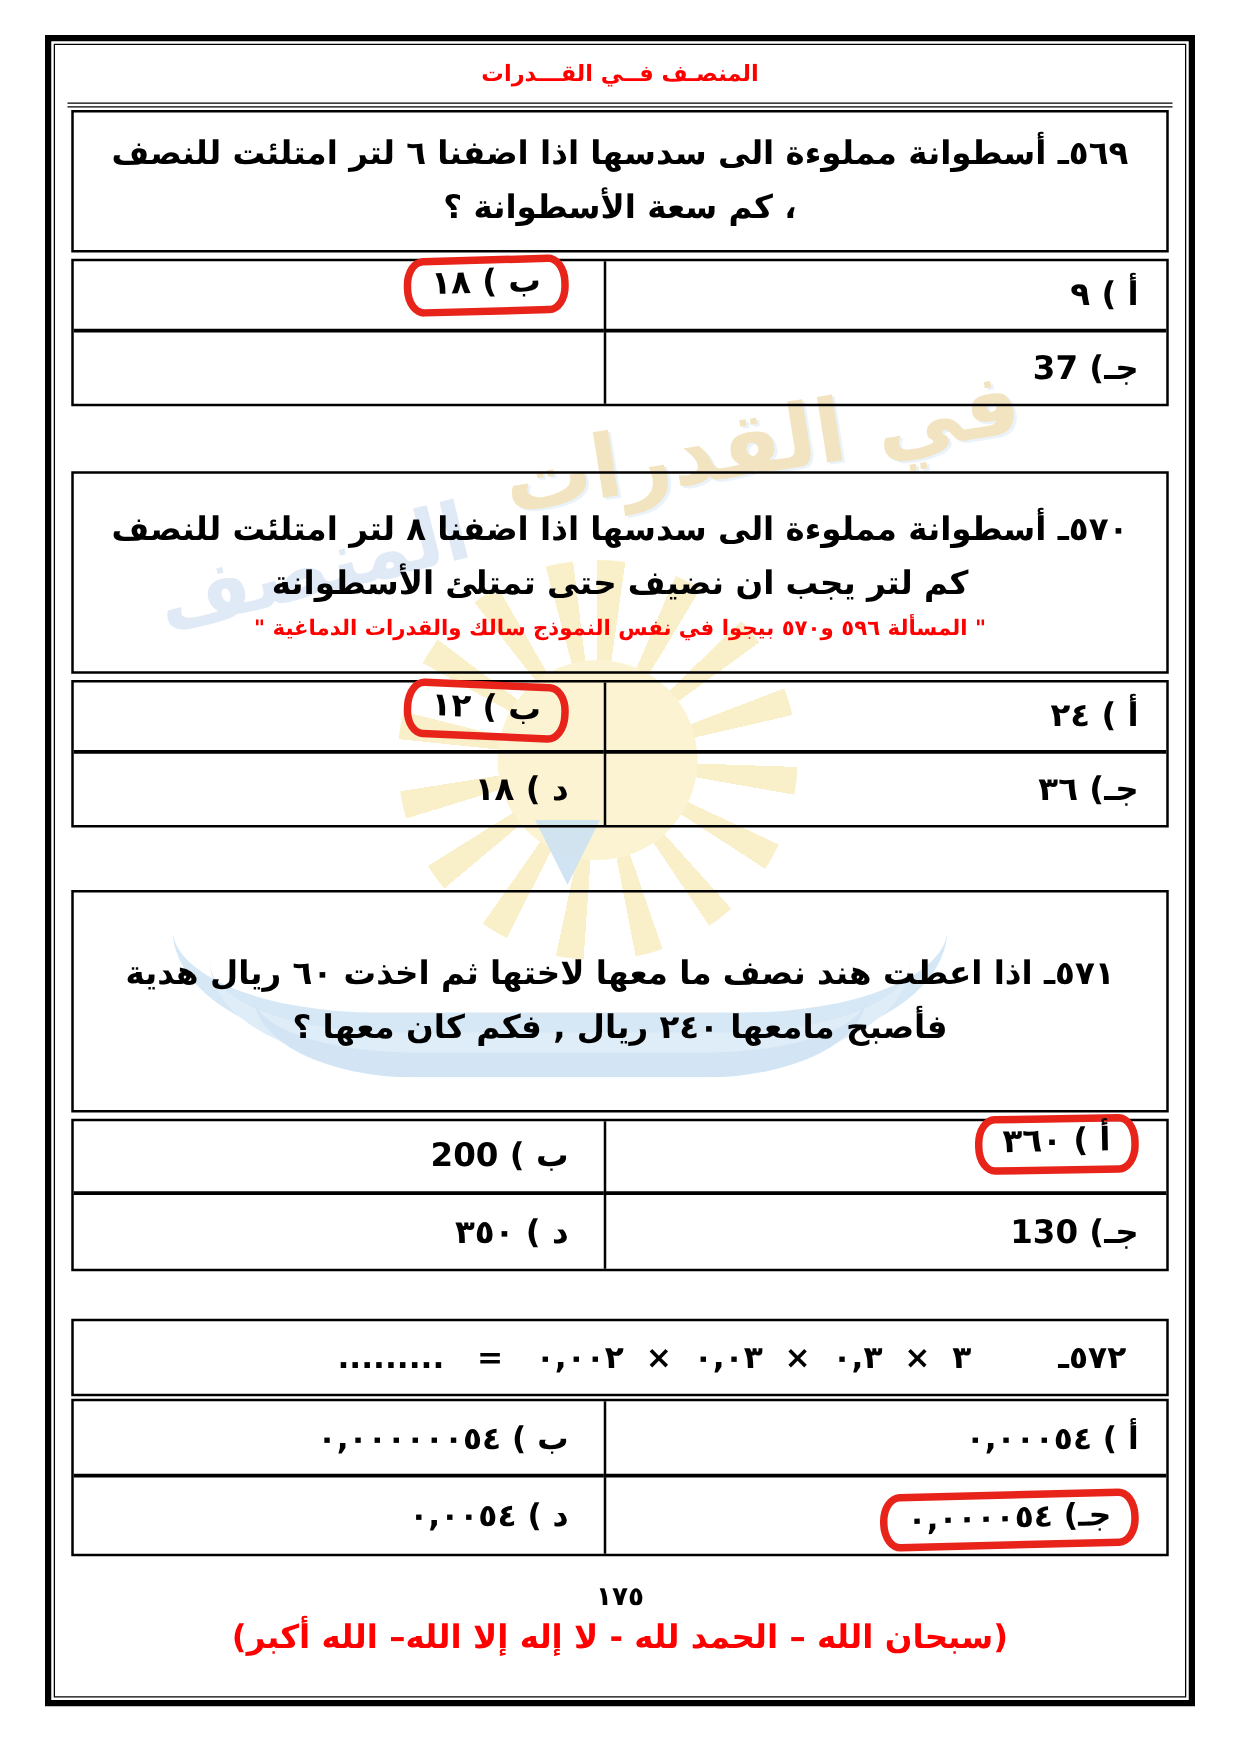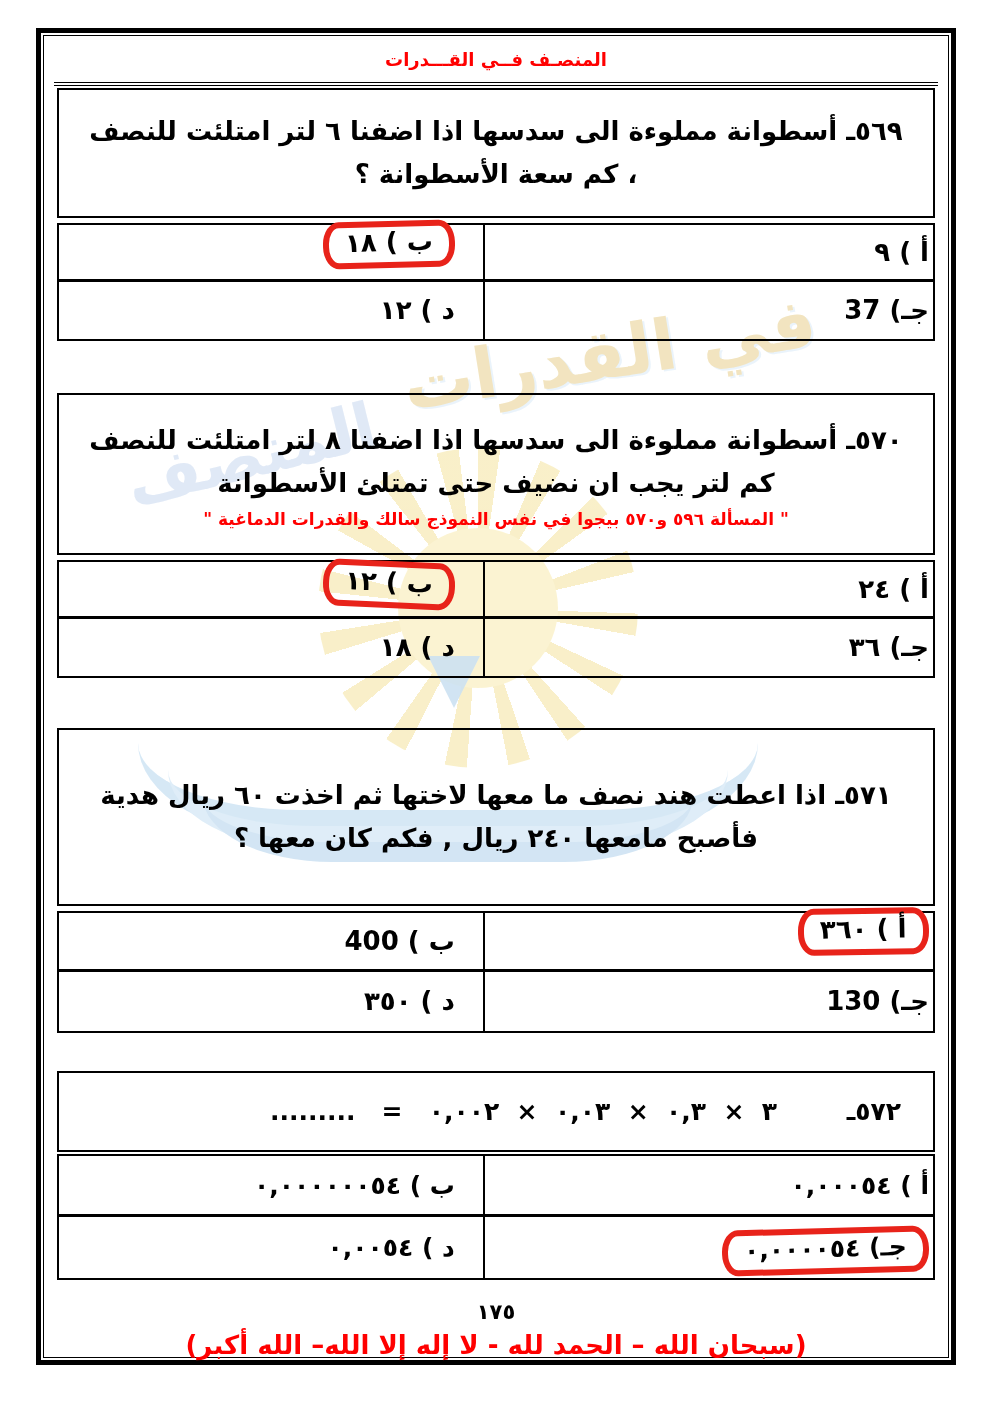--- a/index.html
+++ b/index.html
@@ -34,27 +34,27 @@
               border-radius:50%/95%; border-bottom:24px solid #dcecf8; }
   .wm-wave3 { position:absolute; top:84px; right:95px; width:490px; height:130px;
               border-radius:50%/95%; border-bottom:20px solid #cfe3f3; }
   .wm-spine { position:absolute; top:8px; right:308px; width:0; height:0;
               border-right:26px solid transparent; border-left:26px solid transparent;
               border-top:52px solid #cde2f2; }
 
   
   .qwrap { position:relative; z-index:1; }
   .qbox { border:2px solid #000; display:flex; flex-direction:column; justify-content:center;
-          padding:20px 26px; }
+          padding:4px 26px; }
   .qtext { font-size:26px; font-weight:bold; color:#000; text-align:center; line-height:1.65; }
   .qnote { color:#ff0000; font-size:17px; font-weight:bold; text-align:center; margin-top:4px; }
 
   .opts { border:2px solid #000; display:grid; grid-template-columns:51.5% 48.5%; background:transparent; }
   .cell { height:57px; display:flex; align-items:center; font-size:26px; font-weight:bold;
-          padding-right:4px; overflow:visible; }
+          padding-right:22px; overflow:visible; }
   .colA { border-left:2px solid #000; }       
   .r1   { border-bottom:3px solid #000; }
   .cell.inner-pad { padding-right:28px; }
 
   .opt { white-space:nowrap; }
   .circled { display:inline-block; border:6px solid #e8231a; border-radius:16px/22px;
              padding:0 16px 4px 16px; line-height:1.2; position:relative; background:transparent; }
   .lift-up   { transform:rotate(-1.5deg); top:-7px; }
   .tilt-cw   { transform:rotate(2.5deg);  top:-4px; }
   .lift-up2  { transform:rotate(-1deg);   top:-9px; }
@@ -107,23 +107,20 @@
           <div class="opts mt5">
             <div class="cell r1 colA">
               <span class="opt">أ ) ٩</span>
             </div>
             <div class="cell r1 inner-pad">
               <span class="opt lift-up circled">ب ) ١٨</span>
             </div>
             <div class="cell colA">
               <span class="opt">جـ) 37</span>
             </div>
-            <div class="cell inner-pad">
-              <span class="opt">د ) ١٢</span>
-            </div>
           </div>
         </div>
 
         <div class="gap52"></div>
 
         <div class="qwrap">
           <div class="qbox h162">
             <p class="qtext">٥٧٠ـ أسطوانة مملوءة الى سدسها اذا اضفنا ٨ لتر امتلئت  للنصف  كم لتر يجب ان نضيف حتى تمتلئ الأسطوانة</p>
             <p class="qnote">" المسألة ٥٩٦ و٥٧٠ بيجوا في نفس النموذج سالك والقدرات الدماغية "</p>
           </div>
@@ -147,21 +144,21 @@
 
         <div class="qwrap">
           <div class="qbox h178">
             <p class="qtext">٥٧١ـ اذا اعطت هند نصف ما معها لاختها ثم اخذت ٦٠ ريال هدية فأصبح مامعها ٢٤٠ ريال , فكم كان معها ؟</p>
           </div>
           <div class="opts mt5 rows59">
             <div class="cell r1 colA">
               <span class="opt lift-up2 circled">أ ) ٣٦٠</span>
             </div>
             <div class="cell r1 inner-pad">
-              <span class="opt">ب ) 400</span>
+              <span class="opt">ب ) 200</span>
             </div>
             <div class="cell colA">
               <span class="opt">جـ) 130</span>
             </div>
             <div class="cell inner-pad">
               <span class="opt">د ) ٣٥٠</span>
             </div>
           </div>
         </div>
 

